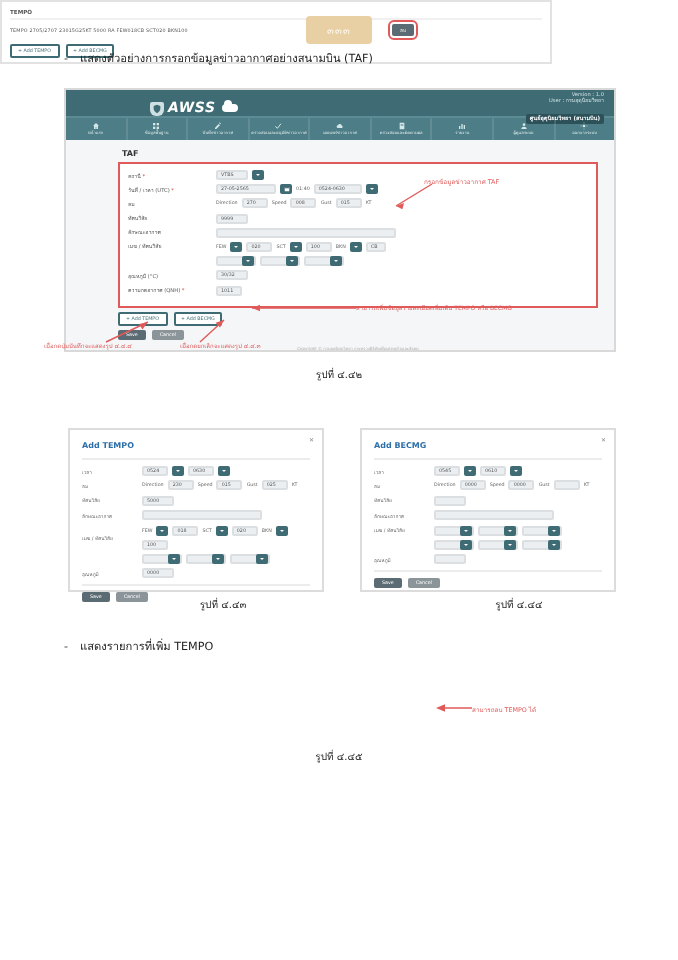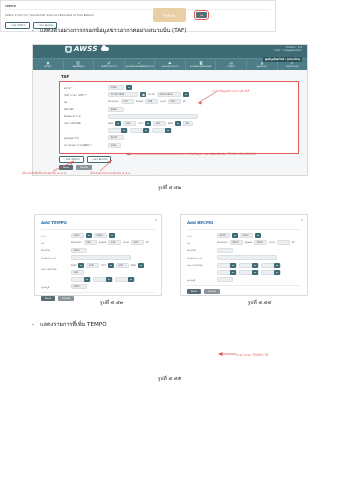--- a/index.html
+++ b/index.html
@@ -24,22 +24,22 @@
   .bullet-row{position:absolute;display:flex;align-items:flex-start;gap:6px;}
   .bullet-dash{color:#333;font-size:5.5px;line-height:8px;}
   .bullet-text{color:#222;font-size:5.6px;line-height:8px;white-space:nowrap;}
 
   
   .shot{position:absolute;border:1px solid #d9d9d9;background:#fff;box-sizing:border-box;}
 
   
   #fig1{left:32px;top:44px;width:276px;height:132px;overflow:hidden;background:#f4f6f8;}
   .appbar{
-    height:13px;background:#3e6b74;display:flex;align-items:flex-start;
-    padding:0 8px;box-sizing:border-box;position:relative;
+    height:13px;background:#3e6b74;display:flex;align-items:flex-end;
+    padding:0 18px;box-sizing:border-box;position:relative;
   }
   .brand{display:flex;align-items:center;gap:2px;margin-left:24px;}
   .brand-shield{
     width:7px;height:7px;background:#cfe0e3;border-radius:1px 1px 3px 3px;
     display:flex;align-items:center;justify-content:center;
   }
   .brand-shield svg{width:5px;height:5px;}
   .brand-text{color:#fff;font-size:7px;font-style:italic;font-weight:bold;letter-spacing:.3px;}
   .brand-cloud{
     width:8px;height:4px;background:#fff;border-radius:4px;position:relative;margin-left:1px;

